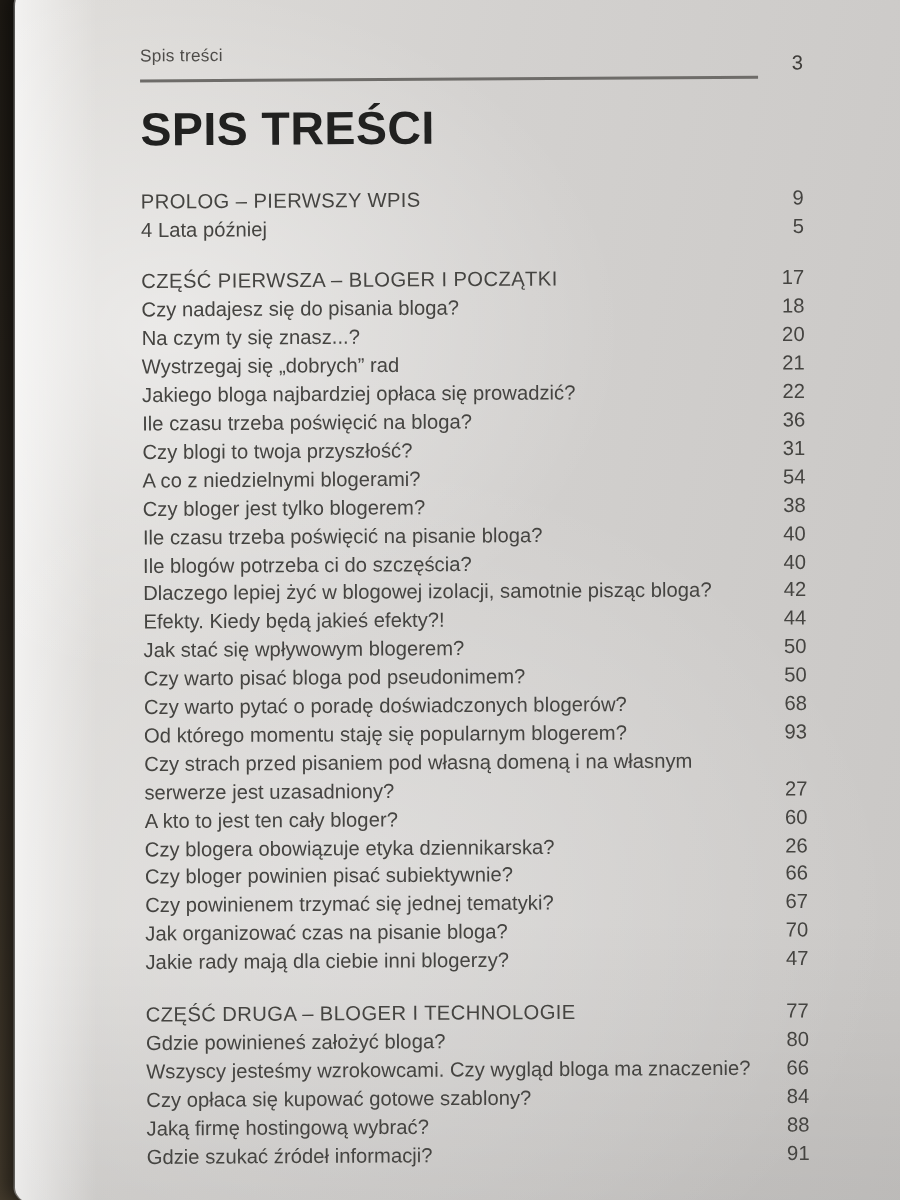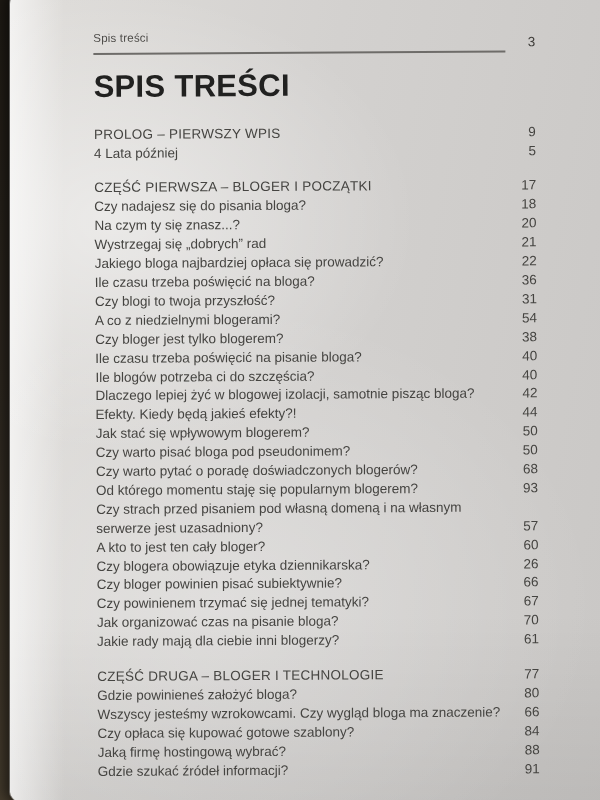--- a/index.html
+++ b/index.html
@@ -148,21 +148,21 @@
             <div class="toc-row">
     <span class="toc-label">Czy warto pytać o poradę doświadczonych blogerów?</span>
     <span class="toc-page">68</span>
   </div>
             <div class="toc-row">
     <span class="toc-label">Od którego momentu staję się popularnym blogerem?</span>
     <span class="toc-page">93</span>
   </div>
             <div class="toc-row">
     <span class="toc-label">Czy strach przed pisaniem pod własną domeną i na własnym serwerze jest uzasadniony?</span>
-    <span class="toc-page">57</span>
+    <span class="toc-page">27</span>
   </div>
             <div class="toc-row">
     <span class="toc-label">A kto to jest ten cały bloger?</span>
     <span class="toc-page">60</span>
   </div>
             <div class="toc-row">
     <span class="toc-label">Czy blogera obowiązuje etyka dziennikarska?</span>
     <span class="toc-page">26</span>
   </div>
             <div class="toc-row">
@@ -172,21 +172,21 @@
             <div class="toc-row">
     <span class="toc-label">Czy powinienem trzymać się jednej tematyki?</span>
     <span class="toc-page">67</span>
   </div>
             <div class="toc-row">
     <span class="toc-label">Jak organizować czas na pisanie bloga?</span>
     <span class="toc-page">70</span>
   </div>
             <div class="toc-row">
     <span class="toc-label">Jakie rady mają dla ciebie inni blogerzy?</span>
-    <span class="toc-page">61</span>
+    <span class="toc-page">47</span>
   </div>
           </div>
           <div class="toc-group">
             <div class="toc-row section">
     <span class="toc-label">CZĘŚĆ DRUGA – BLOGER I TECHNOLOGIE</span>
     <span class="toc-page">77</span>
   </div>
             <div class="toc-row">
     <span class="toc-label">Gdzie powinieneś założyć bloga?</span>
     <span class="toc-page">80</span>

